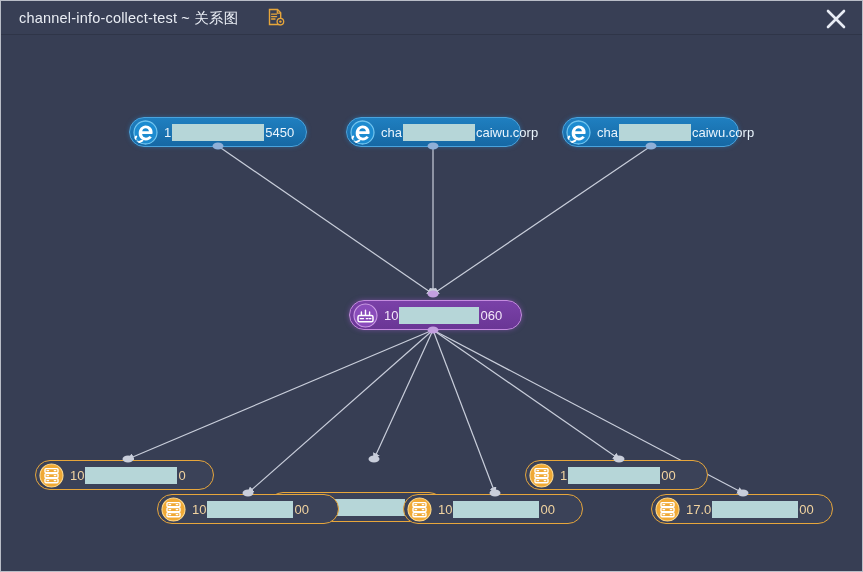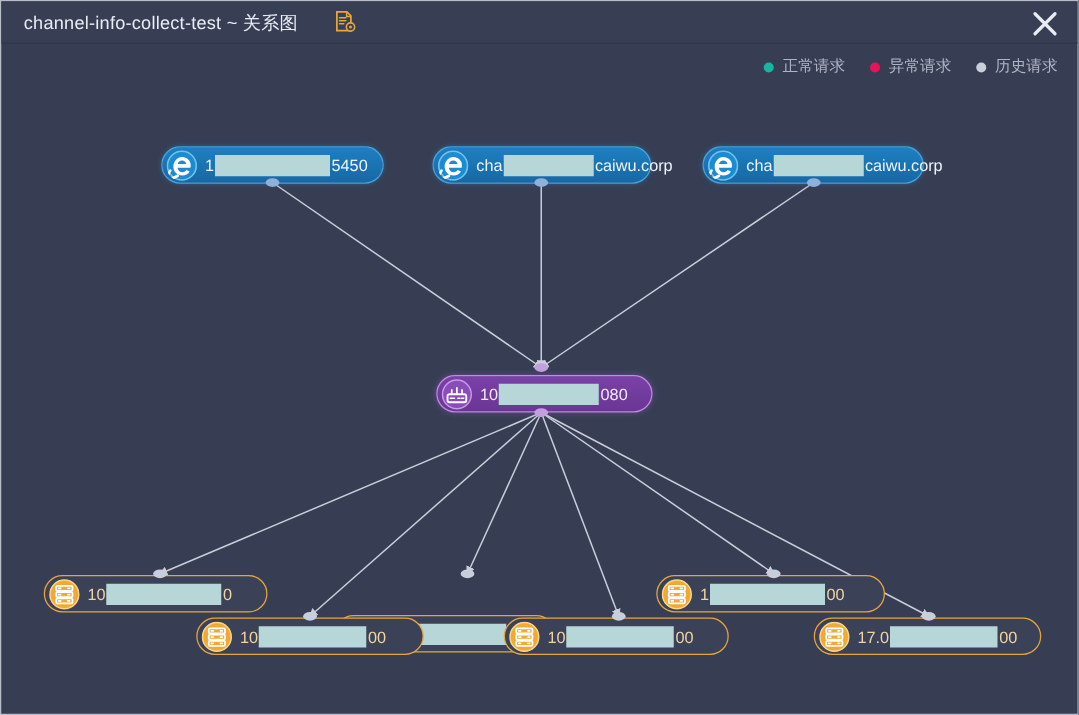--- a/index.html
+++ b/index.html
@@ -175,34 +175,20 @@
       </svg>
     </div>
 
     <div id="close-btn">
       <svg width="34" height="30" viewBox="0 0 34 30">
         <path d="M9 7 L25 23 M25 7 L9 23" stroke="#e8ecf4" stroke-width="2.6" stroke-linecap="round"></path>
       </svg>
     </div>
   </div>
 
-  <div id="legend">
-    <div class="legend-item">
-      <span class="legend-dot" style="background:#17b6a0"></span>
-      <span>正常请求</span>
-    </div>
-    <div class="legend-item">
-      <span class="legend-dot" style="background:#e8145a"></span>
-      <span>异常请求</span>
-    </div>
-    <div class="legend-item">
-      <span class="legend-dot" style="background:#c9cedb"></span>
-      <span>历史请求</span>
-    </div>
-  </div>
 
   <div id="graph">
     <svg id="edges" viewBox="0 0 861 535">
       <defs>
         <marker id="arrow" viewBox="0 0 10 10" refX="8" refY="5" markerWidth="6" markerHeight="6" orient="auto-start-reverse">
           <path d="M 0 0 L 10 5 L 0 10 z" fill="#c9cedb"></path>
         </marker>
       </defs>
       <g id="edge-group">
           <line x1="217" y1="110" x2="432" y2="258" stroke="#c9cedb" stroke-width="1.2" marker-end="url(#arrow)"></line>
@@ -263,21 +249,21 @@
           <svg class="ico" viewBox="0 0 25 25">
             <circle cx="12.5" cy="12.5" r="11.5" fill="#8a4cbb"></circle>
             <circle cx="12.5" cy="12.5" r="11.5" fill="none" stroke="#c99ae3" stroke-width="1.2"></circle>
             <rect x="5" y="12.4" width="15" height="6.4" rx="1.6" fill="none" stroke="#ffffff" stroke-width="1.5"></rect>
             <path d="M8.4 12.2 v-3.3 M12.5 12.2 v-5 M16.6 12.2 v-3.3" stroke="#ffffff" stroke-width="1.4" stroke-linecap="round"></path>
             <path d="M7.3 15.6 h3.2 M13.3 15.6 h1.6 M16.3 15.6 h1.6" stroke="#ffffff" stroke-width="1.3" stroke-linecap="round"></path>
           </svg>
           <span class="lbl">
             <span>10</span>
             <span class="redact" style="width:80px"></span>
-            <span>080</span>
+            <span>060</span>
           </span>
         </div>
         <div class="node service" style="left: 34px; top: 424px; width: 179px;">
           <svg class="ico" viewBox="0 0 25 25">
             <circle cx="12.5" cy="12.5" r="11.5" fill="#f0a935"></circle>
             <circle cx="12.5" cy="12.5" r="11.5" fill="none" stroke="#fbd68a" stroke-width="1.2"></circle>
             <rect x="6" y="5.6" width="13" height="4.1" rx="1" fill="none" stroke="#ffffff" stroke-width="1.4"></rect>
             <rect x="6" y="10.6" width="13" height="4.1" rx="1" fill="none" stroke="#ffffff" stroke-width="1.4"></rect>
             <rect x="6" y="15.6" width="13" height="4.1" rx="1" fill="none" stroke="#ffffff" stroke-width="1.4"></rect>
             <path d="M8 7.7 h1.6 M8 12.7 h1.6 M8 17.7 h1.6" stroke="#ffffff" stroke-width="1.3" stroke-linecap="round"></path>

